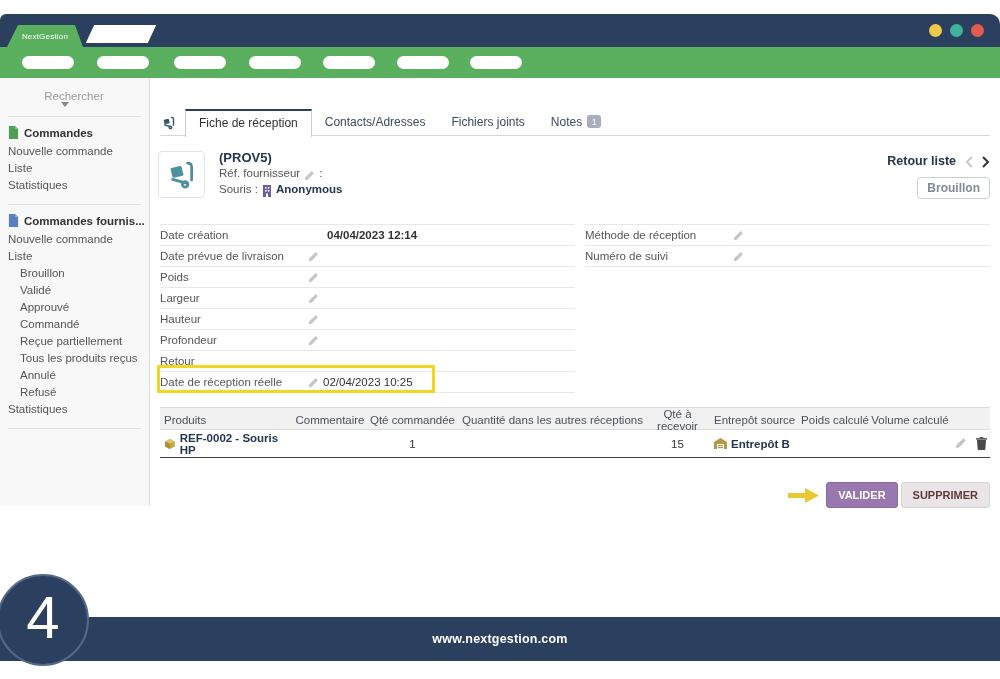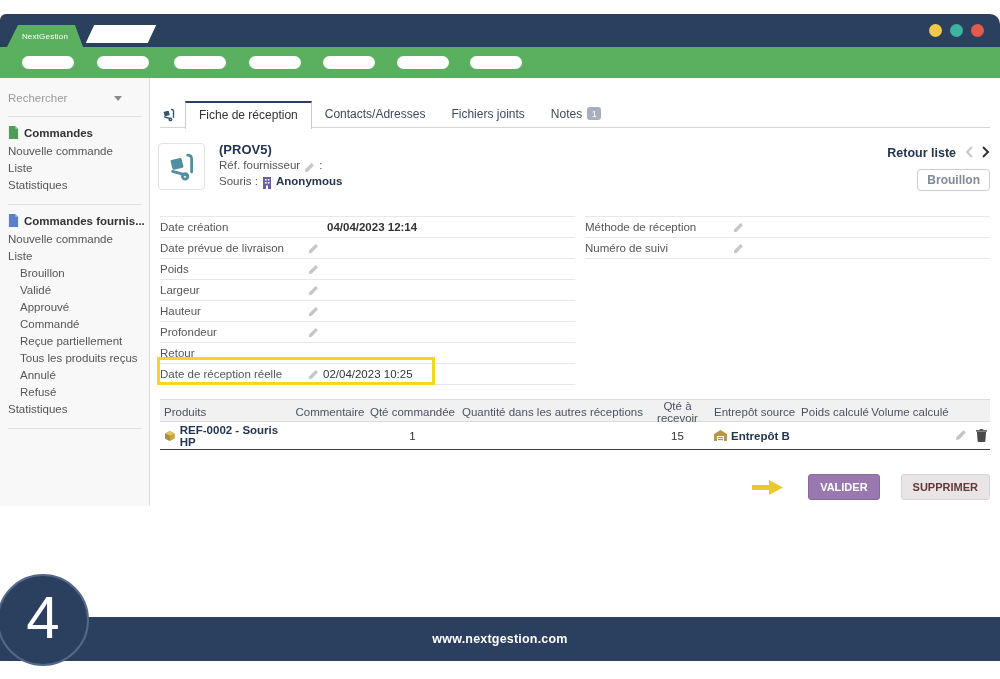--- a/index.html
+++ b/index.html
@@ -16,48 +16,48 @@
     background:#fff; transform:skewX(-25deg); }
   .traffic { position:absolute; right:16px; top:10px; display:flex; gap:8px; }
   .dot { width:13px; height:13px; border-radius:50%; }
 
   .menubar { position:absolute; left:0; top:47px; width:1000px; height:31px; background:#5bb05f; }
   .pill { position:absolute; top:9px; width:52px; height:13px; background:#fff; border-radius:7px; }
 
   
   .sidebar { position:absolute; left:0; top:78px; width:150px; height:428px;
     background:#f8f8f8; border-right:1px solid #ddd; font-size:11.5px; color:#555; }
-  .search-row { margin:12px 9px 0 8px; height:16px; display:flex; justify-content:space-between; align-items:center; color:#9b9b9b; cursor:pointer; }
+  .search-row { margin:12px 9px 0 8px; height:16px; display:flex; justify-content:space-between; align-items:center; color:#9b9b9b; cursor:pointer;flex-direction:column; }
   .caret-down { width:0; height:0; border-left:4px solid transparent; border-right:4px solid transparent; border-top:5px solid #8a8a8a; margin-right:18px; }
   .sep { border:none; border-top:1px solid #e2e2e2; margin:10px 8px 8px 8px; }
   .section-header { display:flex; gap:5px; align-items:center; font-weight:bold; color:#333; margin:0 0 3px 8px; height:15px; }
   .side-item { padding:1px 0 1px 8px; line-height:15px; cursor:pointer; }
   .side-item.indent { padding-left:20px; }
 
   
-  .main { position:absolute; left:151px; top:88px; width:849px; height:480px; background:#fff; }
+  .main { position:absolute; left:151px; top:96px; width:849px; height:480px; background:#fff; }
 
   .tabline { position:absolute; left:9px; right:10px; top:39px; border-top:1px solid #d5d5d5; }
   .tabs { position:absolute; left:9px; top:12px; height:28px; display:flex; align-items:center; z-index:2; }
   .tab-lead-icon { margin:6px 9px 0 2px; }
   .tab { padding:6px 13px 7px; font-size:12px; color:#3c4a5c; cursor:pointer; display:flex; align-items:center; gap:5px; }
   .tab.active { border:1px solid #ccc; border-top:2px solid #2b3f5e; border-bottom:none;
     background:#fff; color:#333; height:28px; margin-top:1px; }
   .notes-badge { background:#a8aebf; color:#fff; font-size:9px; border-radius:3px;
     min-width:14px; height:13px; display:inline-flex; align-items:center; justify-content:center; padding:0 3px; }
 
   
   .icon-card { position:absolute; left:7px; top:55px; width:47px; height:47px;
     border:1px solid #e3e3e3; border-radius:4px; background:#fff; display:flex; align-items:center; justify-content:center; }
   .banner-text { position:absolute; left:68px; top:54px; }
   .banner-ref { font-size:13px; font-weight:bold; color:#24354f; line-height:15px; }
   .banner-line { font-size:11.5px; color:#555; line-height:16px; display:flex; align-items:flex-end; gap:4px; }
   .link { color:#24354f; font-weight:600; cursor:pointer; text-decoration:none; }
   .banner-right { position:absolute; right:10px; top:58px; text-align:right; }
-  .back-row { display:flex; align-items:flex-start; gap:9px; justify-content:flex-end; }
+  .back-row { display:flex; align-items:flex-end; gap:9px; justify-content:flex-end; }
   .back-link { font-size:12.5px; font-weight:bold; color:#24354f; cursor:pointer; }
   .status-badge { display:inline-block; margin-top:9px; border:1px solid #c9ccd2; border-radius:4px;
     padding:3px 9px; font-size:12px; font-weight:bold; color:#808a99; background:#fff; }
 
   
   .fields { position:absolute; top:128px; font-size:11.5px; color:#555; border-top:1px solid #e8e8e8; }
   .fields-left { left:9px; width:415px; }
   .fields-right { left:434px; width:405px; }
   .frow { display:flex; height:21px; align-items:center; border-bottom:1px solid #e8e8e8; }
   .flabel { width:148px; flex:none; }
@@ -71,21 +71,21 @@
   .products { position:absolute; left:9px; top:311px; width:830px; font-size:11.5px; }
   .pgrid { display:grid; grid-template-columns:135px 70px 95px 185px 65px 90px 70px 80px 40px; align-items:center; }
   .phead { height:23px; background:#f1f1f2; border-top:1px solid #dcdcdc; border-bottom:1px solid #dcdcdc; color:#4a5260; }
   .prow { height:28px; border-bottom:1px solid #404040; color:#333; }
   .c-left { padding-left:4px; text-align:left; display:flex; align-items:center; gap:4px; }
   .c-center { text-align:center; justify-content:center; display:flex; align-items:center; gap:4px; }
   .c-actions { display:flex; justify-content:flex-end; gap:9px; padding-right:3px; }
   .icon-btn { cursor:pointer; display:inline-flex; }
 
   
-  .buttons { position:absolute; right:10px; top:386px; display:flex; align-items:center; gap:21px; }
+  .buttons { position:absolute; right:10px; top:386px; display:flex; align-items:center; gap:3px; }
   .btn { font-size:11px; font-weight:bold; padding:6px 11px; border-radius:3px; cursor:pointer; }
   .btn-validate { background:#9878ae; color:#fff; border:1px solid #8a6a9e; }
   .btn-delete { background:#e9e5e6; color:#613838; border:1px solid #d8d2d3; }
   .annot-arrow { margin-right:3px; display:inline-flex; }
 
   
   .footer-bar { position:absolute; left:0; top:617px; width:1000px; height:44px;
     background:#2b3f5e; display:flex; align-items:center; justify-content:center; }
   .footer-url { color:#fff; font-size:12.5px; font-weight:bold; letter-spacing:.2px; }
   .step-circle { position:absolute; left:-3px; top:574px; width:92px; height:92px; border-radius:50%;

